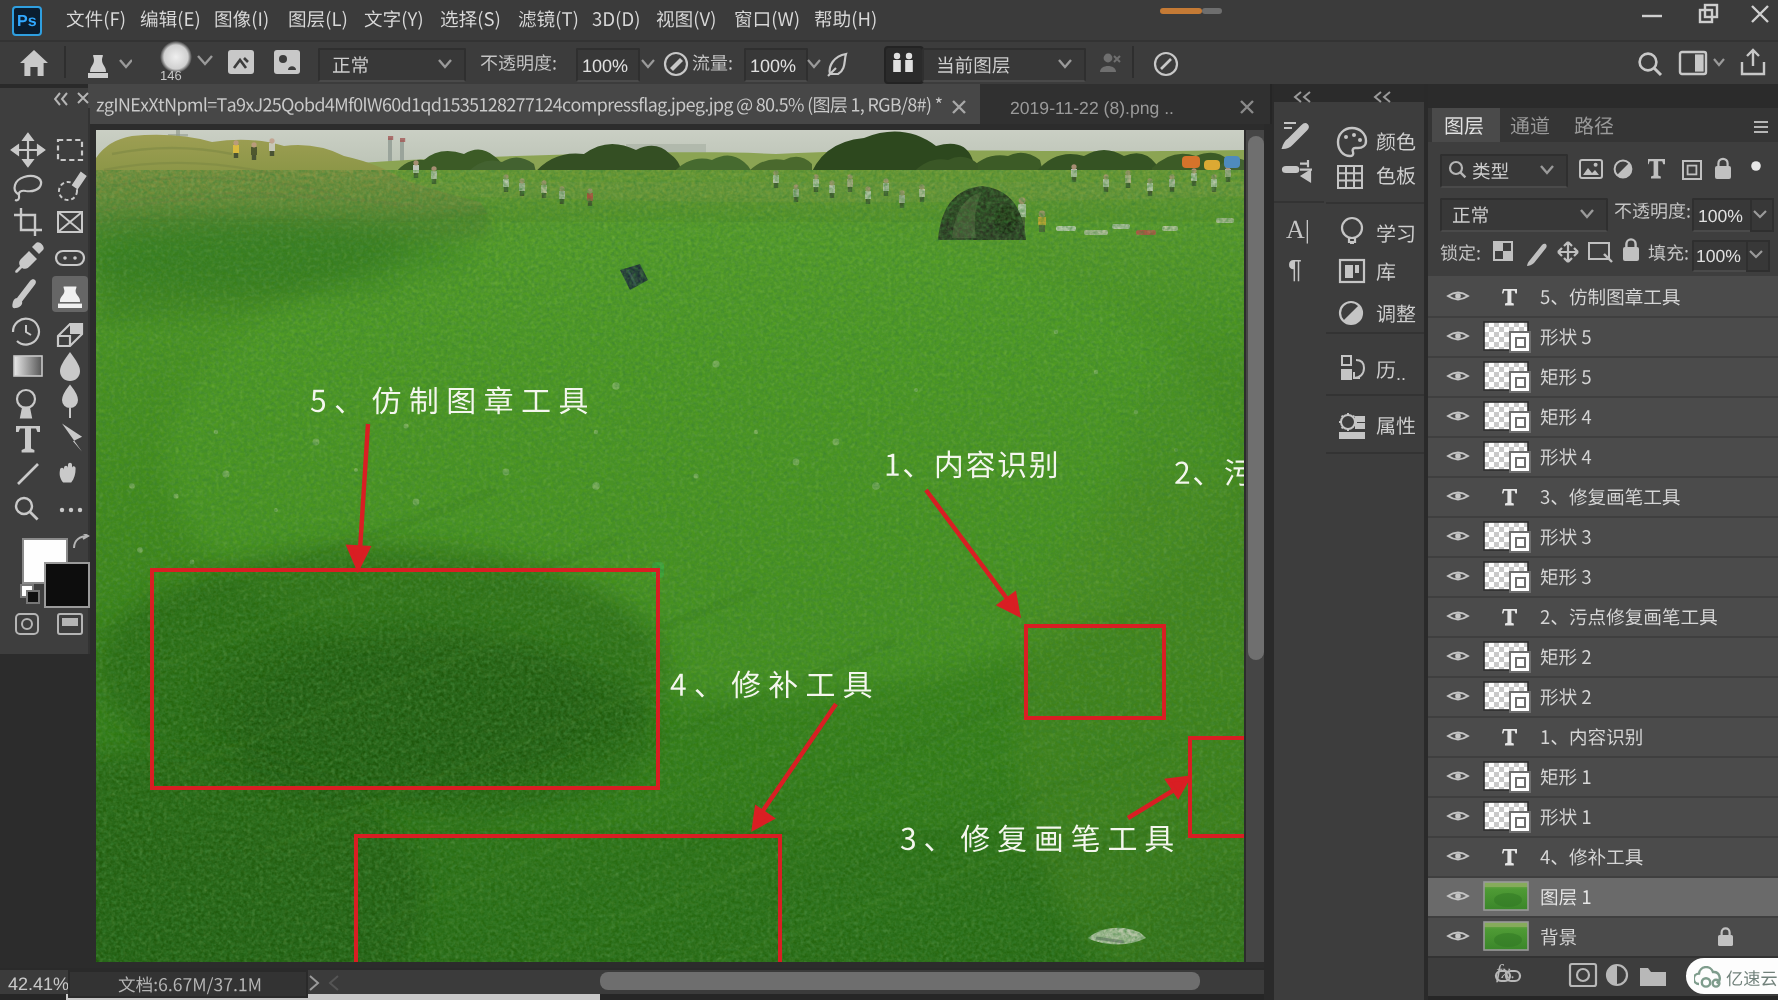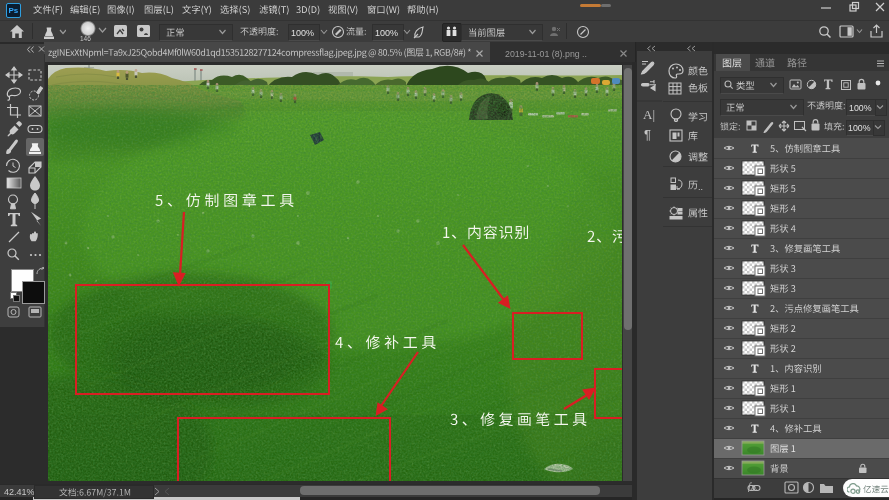--- a/index.html
+++ b/index.html
@@ -480,21 +480,21 @@
       <use href="#g38" transform="translate(408.66,10.74) scale(0.009000,-0.009000)"></use>
       <use href="#g23" transform="translate(413.30,10.74) scale(0.009000,-0.009000)"></use>
       <use href="#g29" transform="translate(417.95,10.74) scale(0.009000,-0.009000)"></use>
       <use href="#g2a" transform="translate(422.31,10.74) scale(0.009000,-0.009000)"></use>
     </g>
   </svg>
 <svg class="ab" style="left:475px;top:49px" width="9" height="9">
     <path d="M1.5,1.5 l6,6 M7.5,1.5 l-6,6" stroke="#a8a8a8" stroke-width="1.2"></path>
   </svg>
 <div class="ab" style="left:490px;top:42px;width:145px;height:20px;background:#303030;border-right:1px solid #252525"></div>
-<div class="tx" style="left:505px;top:48.5px;font-size:8.8px;color:#9a9a9a;">2019-11-01 (8).png ..</div>
+<div class="tx" style="left:505px;top:48.5px;font-size:8.8px;color:#9a9a9a;">2019-11-22 (8).png ..</div>
 <svg class="ab" style="left:619px;top:49px" width="9" height="9">
     <path d="M1.5,1.5 l6,6 M7.5,1.5 l-6,6" stroke="#8a8a8a" stroke-width="1.2"></path>
   </svg>
 <div class="ab" style="left:0px;top:44px;width:44px;height:10px;background:#3e3e3e;border-bottom:1px solid #333"></div>
 <svg class="ab" style="left:27px;top:45px" width="18" height="9">
     <g stroke="#b5b5b5" stroke-width="1" fill="none">
       <path d="M3,1.5 l-2.5,3 l2.5,3 M6.5,1.5 l-2.5,3 l2.5,3"></path>
       <path d="M12,1.5 l5,5 M17,1.5 l-5,5"></path>
     </g>
   </svg>

